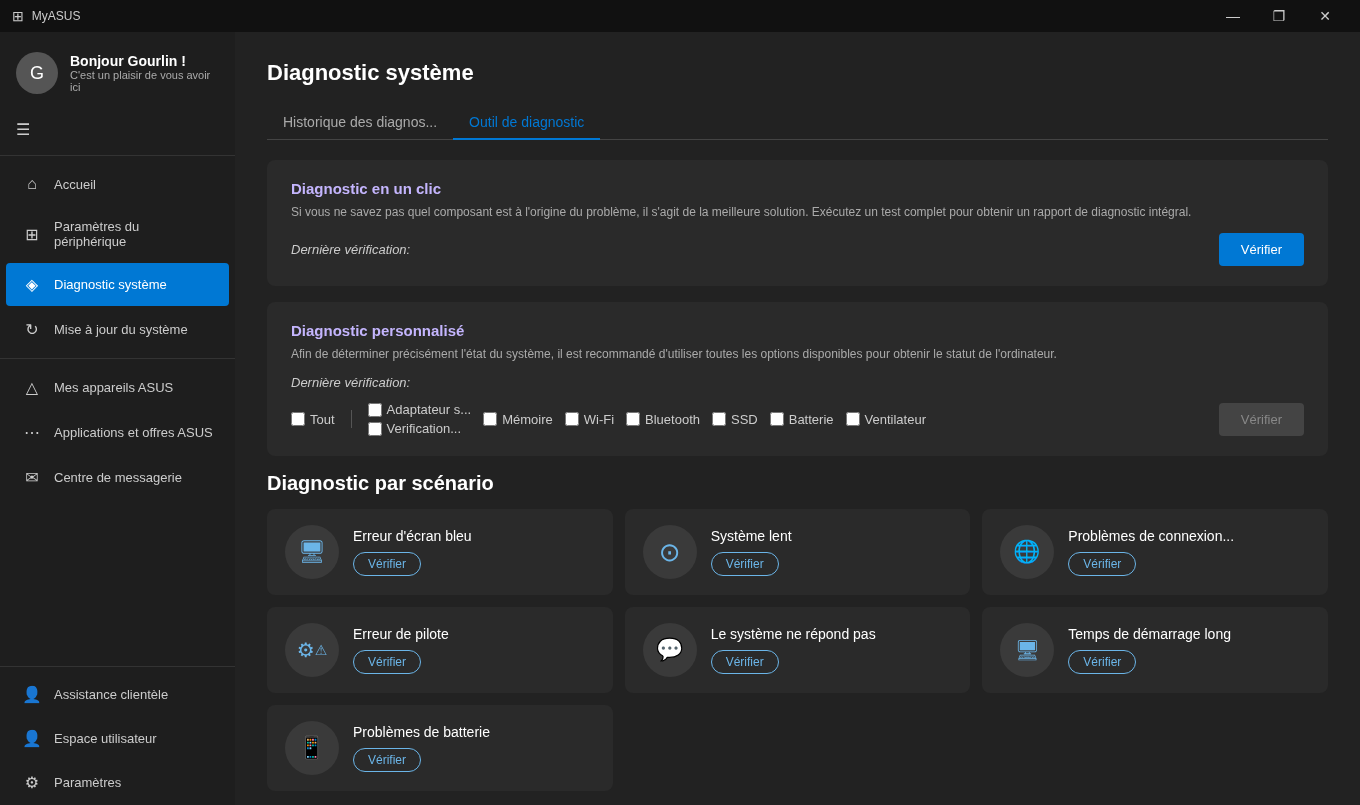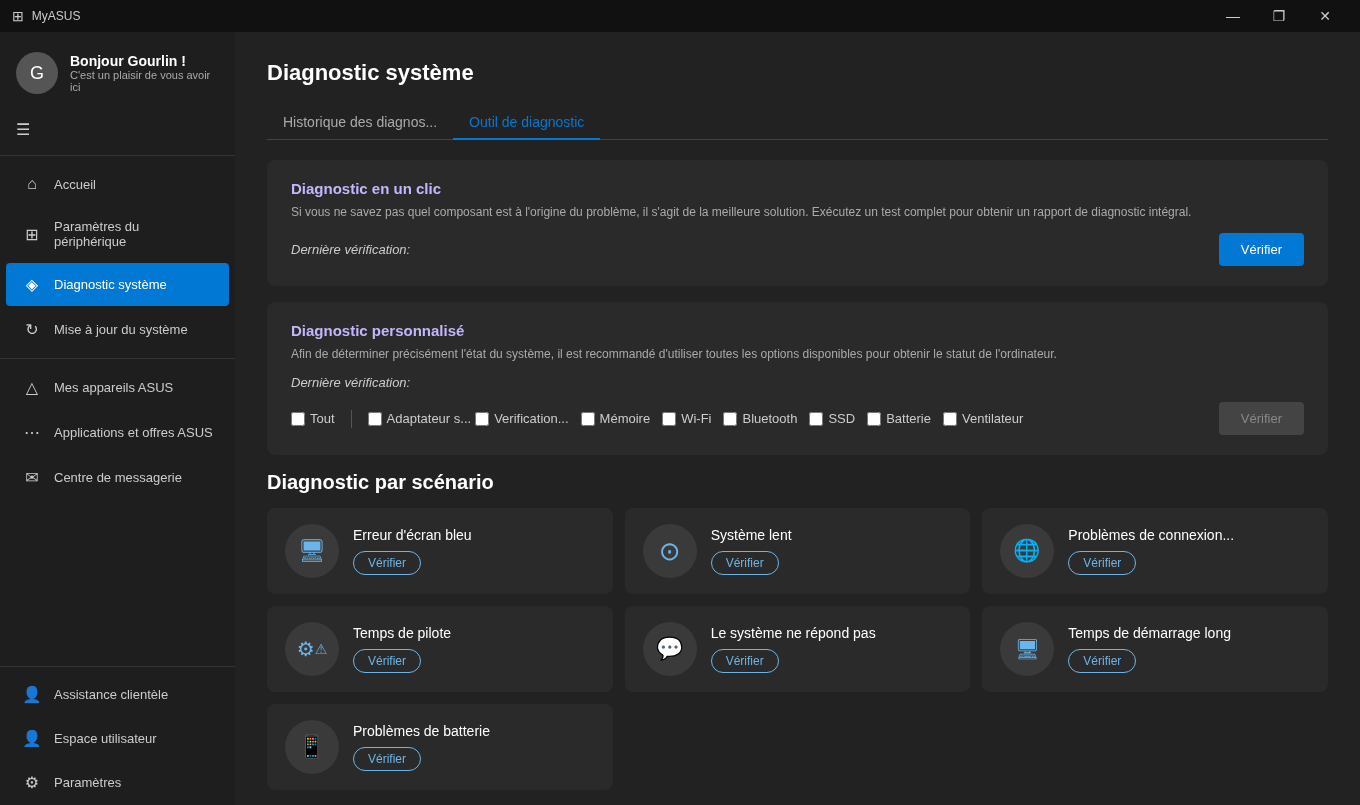--- a/index.html
+++ b/index.html
@@ -165,21 +165,21 @@
       <div class="card-title">Diagnostic personnalisé</div>
       <div class="card-desc">Afin de déterminer précisément l'état du système, il est recommandé d'utiliser toutes les options disponibles pour obtenir le statut de l'ordinateur.</div>
       <div class="last-check" style="font-size:13px;color:#ccc;margin-bottom:12px;">Dernière vérification:</div>
       <div class="card-row">
         <div class="checkbox-row">
           <label class="checkbox-item">
             <input type="checkbox" style="">
             <span>Tout</span>
           </label>
           <div class="separator-line"></div>
-          <div style="display:flex;flex-direction:row;gap:4px;">
+          <div style="display:flex;flex-direction:column;gap:4px;">
             <label class="checkbox-item">
               <input type="checkbox" style="">
               <span>Adaptateur s...</span>
             </label>
             <label class="checkbox-item">
               <input type="checkbox" style="">
               <span>Verification...</span>
             </label>
           </div>
           <label class="checkbox-item">
@@ -235,21 +235,21 @@
           <div class="scenario-icon">🌐</div>
           <div class="scenario-info">
             <div class="scenario-name">Problèmes de connexion...</div>
             <button class="btn-verify-sm">Vérifier</button>
           </div>
         </div>
 
         <div class="scenario-card">
           <div class="scenario-icon" style="font-size:20px;">⚙<span style="font-size:14px;vertical-align:sub;">⚠</span></div>
           <div class="scenario-info">
-            <div class="scenario-name">Temps de pilote</div>
+            <div class="scenario-name">Erreur de pilote</div>
             <button class="btn-verify-sm">Vérifier</button>
           </div>
         </div>
 
         <div class="scenario-card">
           <div class="scenario-icon">💬</div>
           <div class="scenario-info">
             <div class="scenario-name">Le système ne répond pas</div>
             <button class="btn-verify-sm">Vérifier</button>
           </div>

